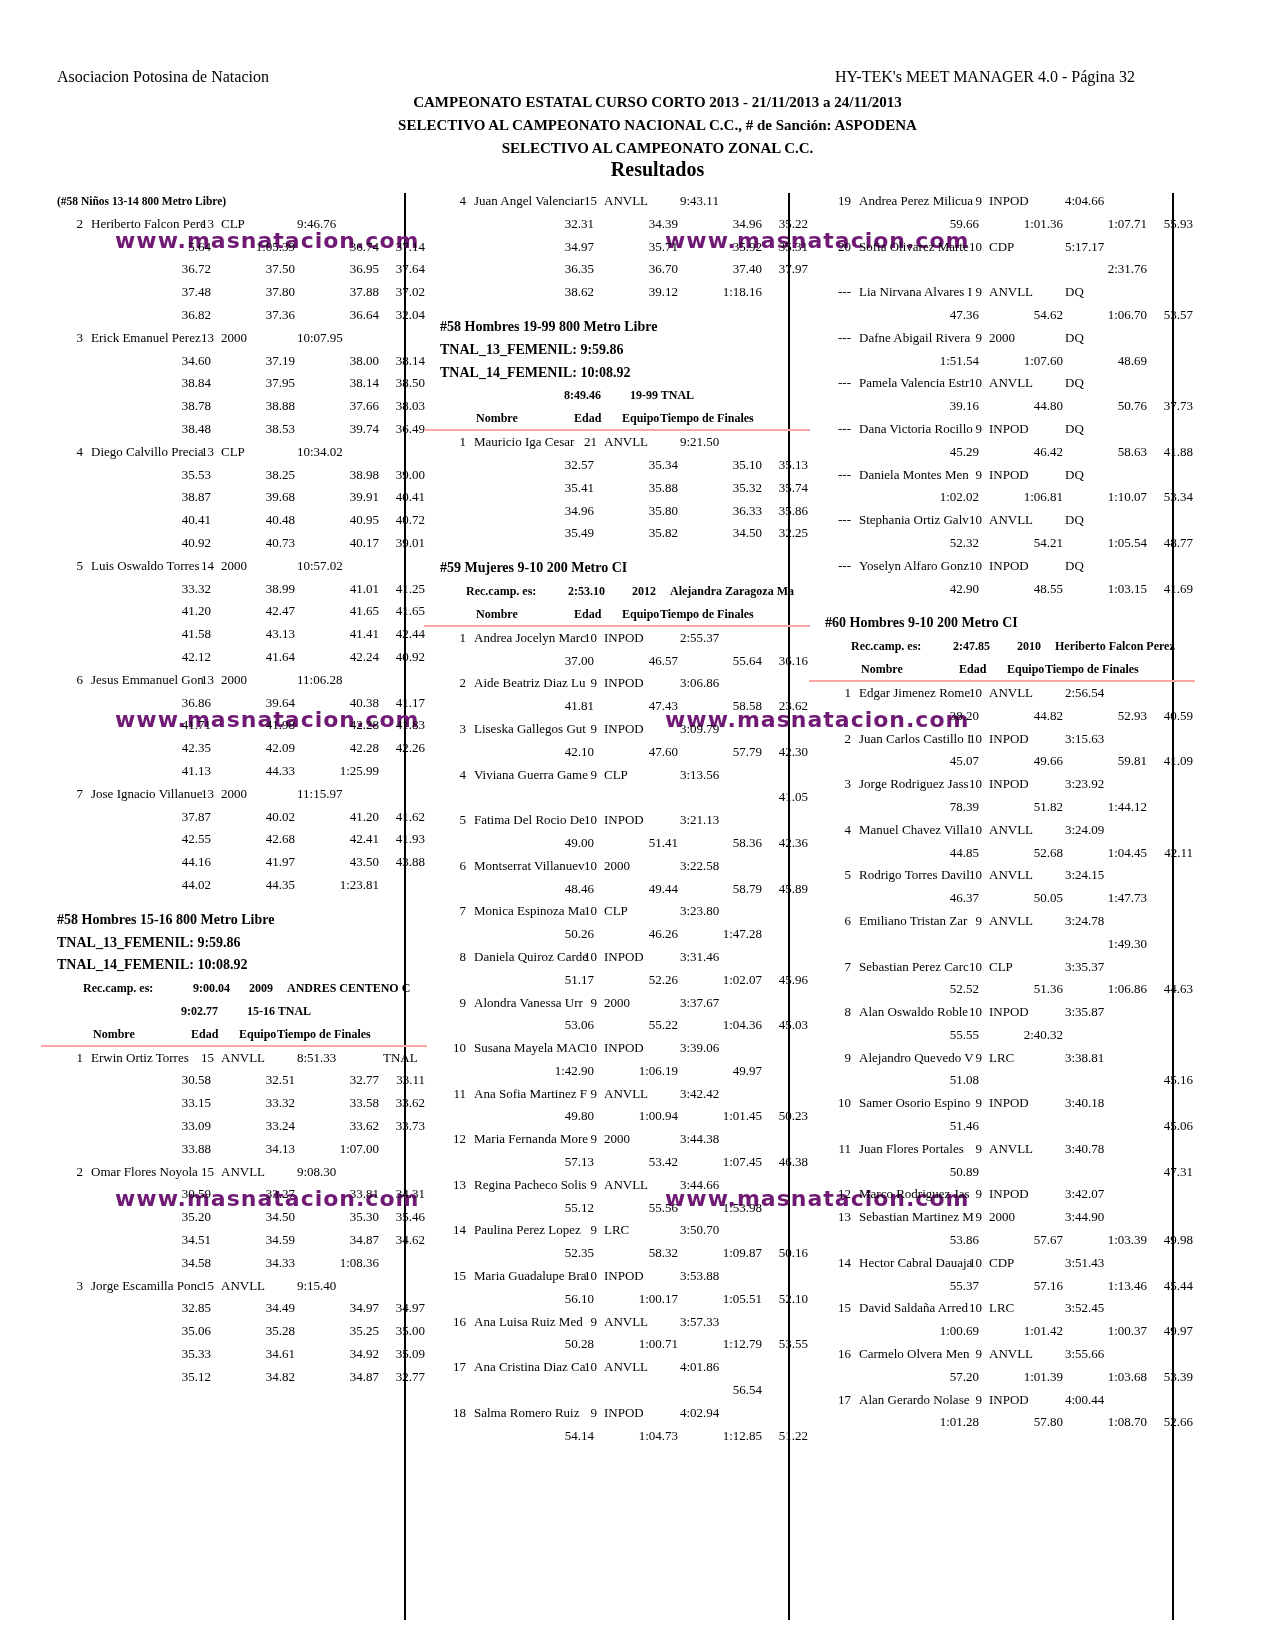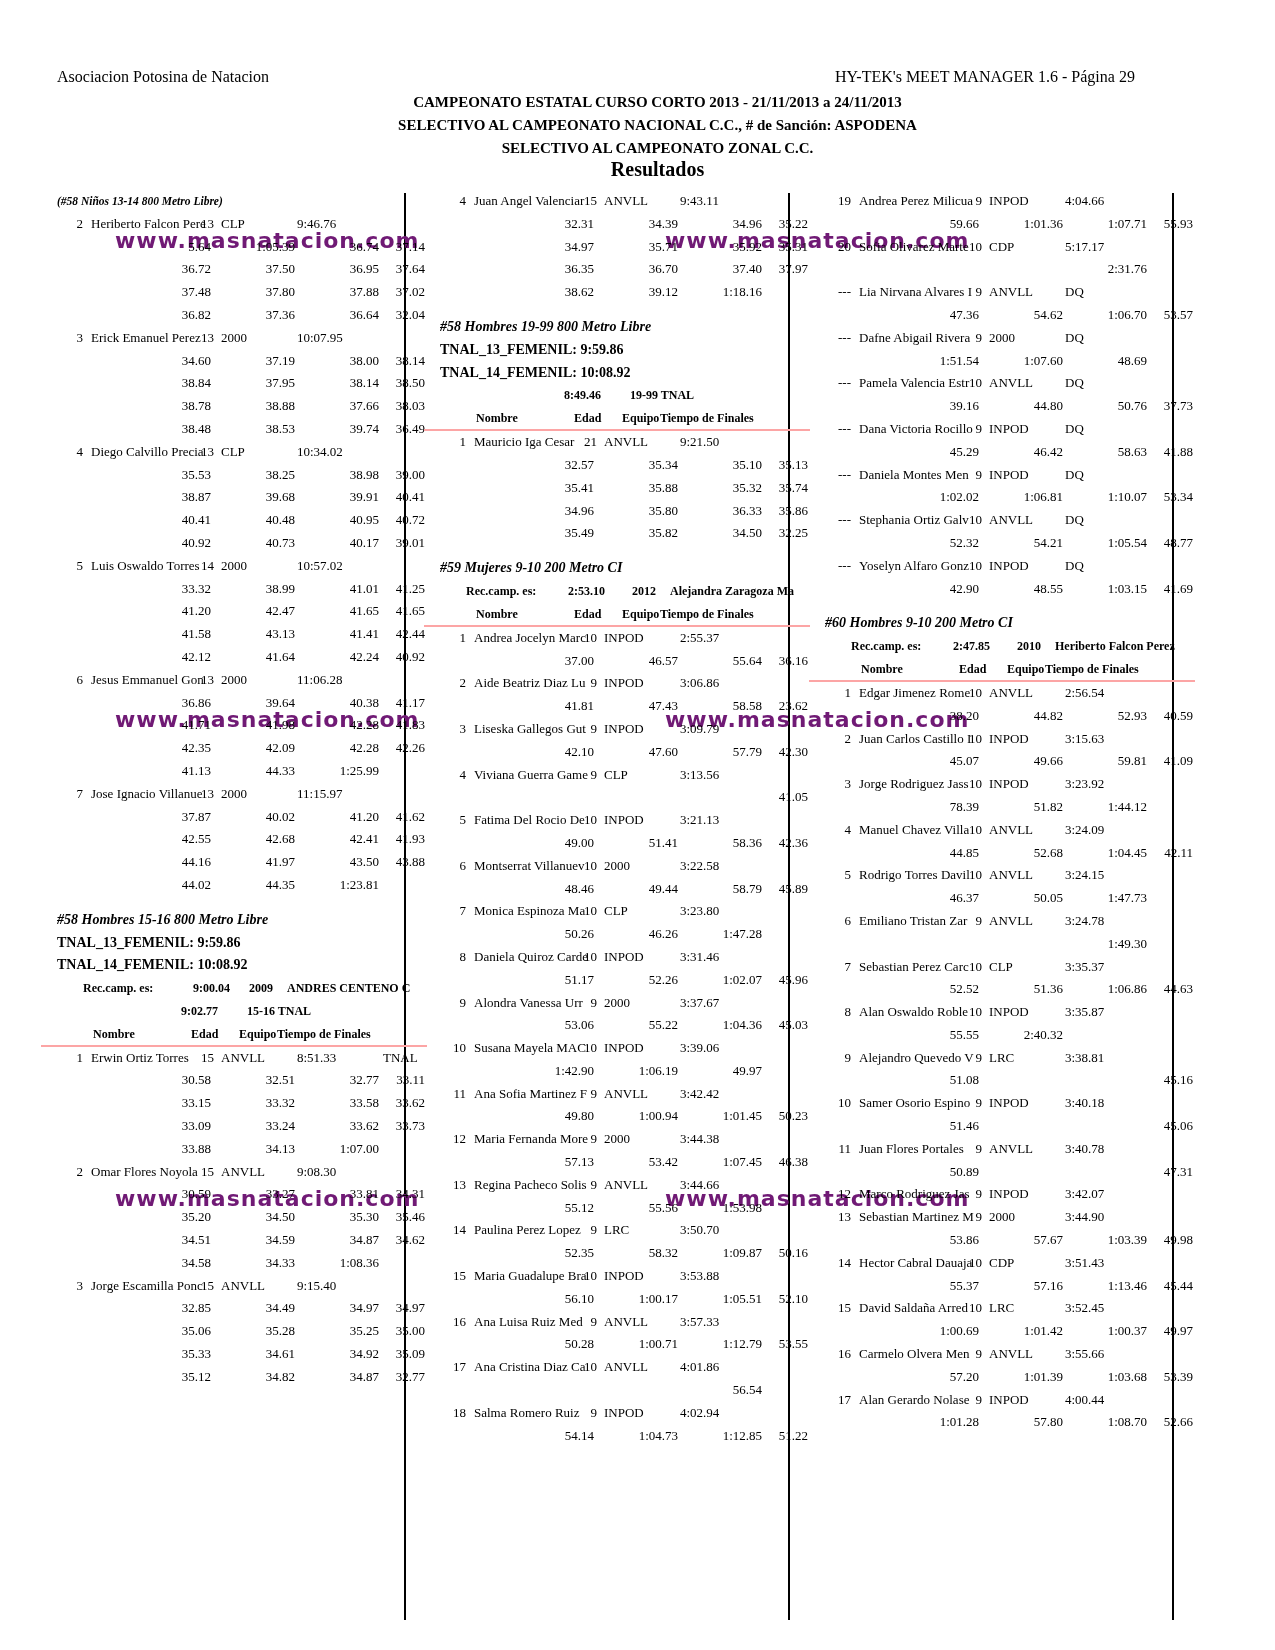--- a/index.html
+++ b/index.html
@@ -17,36 +17,36 @@
   .row { position:relative; height:22.8px; line-height:22.8px; white-space:nowrap; }
   .row span { position:absolute; top:0; }
   .place { width:26px; text-align:right; left:0; }
   .name { left:34px; width:125px; overflow:hidden; }
   .age { left:137px; width:20px; text-align:right; }
   .team { left:164px; }
   .final { left:240px; width:80px; text-align:left; }
   .note { left:326px; }
   .sp { width:70px; text-align:right; }
   .s0 { left:84px; } .s1 { left:168px; } .s2 { left:252px; } .s3 { left:306px; width:62px; text-align:right; overflow:hidden; }
-  .ev-title { font-weight:bold; font-size:14px; height:22.8px; line-height:22.8px;font-style:italic; }
+  .ev-title { font-weight:bold; font-size:14px; height:22.8px; line-height:22.8px; }
   .ev-title.small { font-size:11.5px; }
   .std { font-weight:bold; font-size:14px; height:22.8px; line-height:22.8px; }
   .rec { font-weight:bold; font-size:12px; height:22.8px; line-height:22.8px; position:relative; white-space:nowrap; }
   .rec span { position:absolute; }
   .thead { font-weight:bold; font-size:12px; height:22px; line-height:22px; position:relative; border-bottom:2px solid #fca5a5; margin-left:-16px; width:386px; }
   .thead span { position:absolute; }
   .gap { height:12px; }
   .wm { position:absolute; font-family:"DejaVu Sans",sans-serif; font-weight:bold; font-size:22px; color:#701a75; letter-spacing:1px; z-index:0; }
   .col, .hdr-left, .hdr-right, .title, .results { z-index:1;margin-left:20px; }
 </style>
 </head>
 <body>
 
 <div class="hdr-left">Asociacion Potosina de Natacion</div>
-<div class="hdr-right">HY-TEK's MEET MANAGER 1.6 - Página 29</div>
+<div class="hdr-right">HY-TEK's MEET MANAGER 4.0 - Página 32</div>
 <div class="title t1">CAMPEONATO ESTATAL CURSO CORTO 2013 - 21/11/2013 a 24/11/2013</div>
 <div class="title t2">SELECTIVO AL CAMPEONATO NACIONAL C.C., # de Sanción: ASPODENA</div>
 <div class="title t3">SELECTIVO AL CAMPEONATO ZONAL C.C.</div>
 <div class="results">Resultados</div>
 
 <div class="vline vl1"></div>
 <div class="vline vl2"></div>
 <div class="vline vl3"></div>
 
 <div class="wm" style="left:115px;top:228px;">www.masnatacion.com</div>

